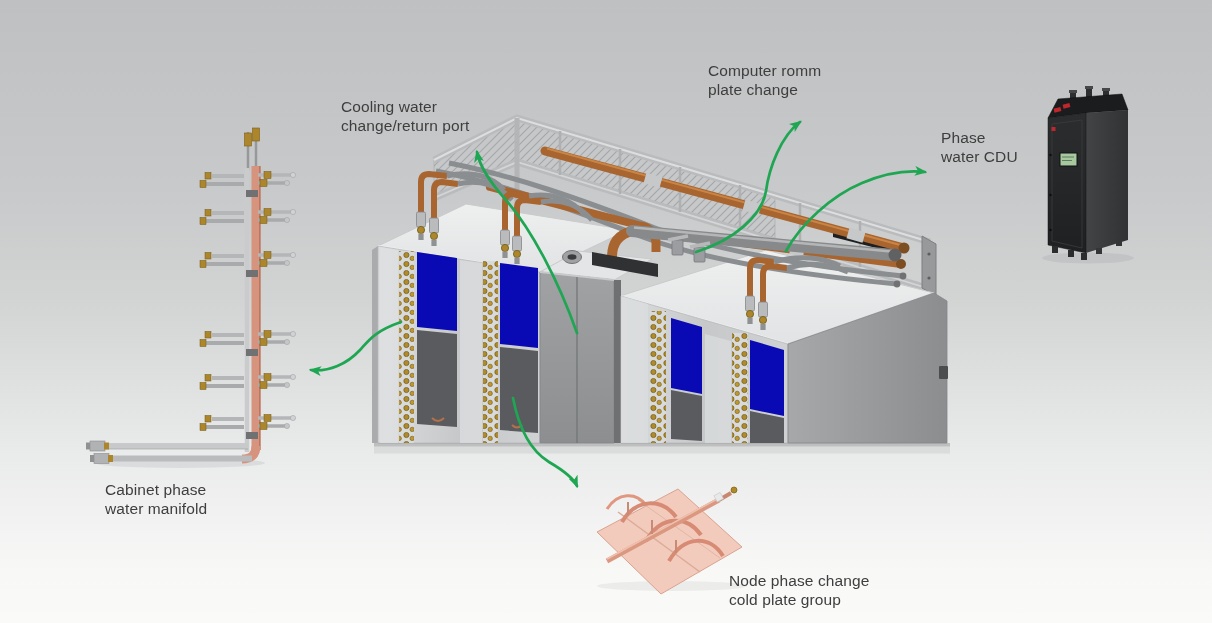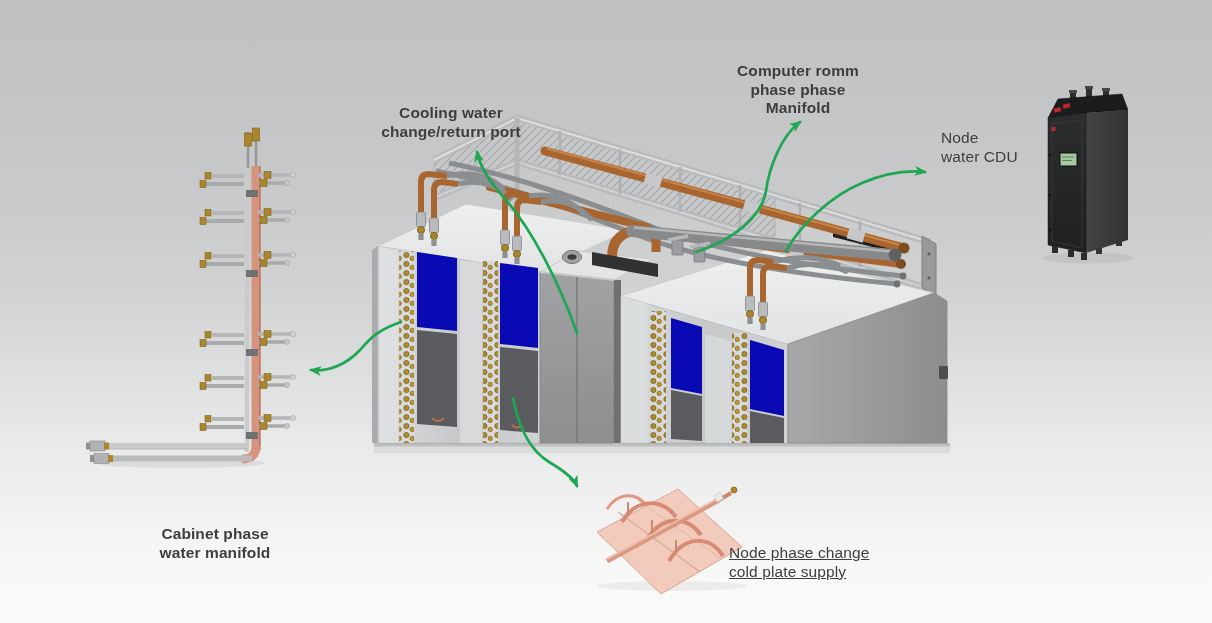--- a/index.html
+++ b/index.html
@@ -4,21 +4,21 @@
 <style>
   html,body{margin:0;padding:0;}
   body{width:1212px;height:623px;overflow:hidden;position:relative;
        font-family:"Liberation Sans",sans-serif;
        background:linear-gradient(180deg,#bfc0c1 0%,#c8c9ca 30%,#d2d3d3 48%,#e9eaea 72%,#f8f8f7 92%,#fafaf9 100%);}
   .stage{position:absolute;inset:0;}
   svg{position:absolute;left:0;top:0;}
   .lbl{position:absolute;font-size:15.5px;line-height:18.5px;color:#3e3e3e;
        font-family:"Liberation Sans",sans-serif;letter-spacing:.1px;}
   .lbl span{display:block;}
-  .ctr{text-align:center;font-weight:bold;}
+  .ctr{}
 </style>
 </head>
 <body>
 
 <div class="stage">
 <svg width="1212" height="623" viewBox="0 0 1212 623">
   <defs>
     <linearGradient id="gFrontL" x1="0" y1="0" x2="1" y2="0">
       <stop offset="0" stop-color="#dadcdd"></stop>
           <stop offset=".5" stop-color="#c6c8c9"></stop>
@@ -286,34 +286,33 @@
 
   <g fill="none" stroke-linecap="round">
     <path d="M401,322 C375,331 369,340 360,350 C347,364 329,372 311,370" stroke="#1ea653" stroke-width="2.7" marker-end="url(#ah)"></path>
     <path d="M577,333 C559,282 532,230 506,200 C489,181 480,167 477,152" stroke="#1ea653" stroke-width="2.7" marker-end="url(#ah)"></path>
     <path d="M696,252 C734,240 762,216 766,191 C769,168 781,136 800,122" stroke="#1ea653" stroke-width="2.7" marker-end="url(#ah)"></path>
     <path d="M786,251 C801,224 831,196 862,183 C888,172 907,170 925,172" stroke="#1ea653" stroke-width="2.7" marker-end="url(#ah)"></path>
     <path d="M513,398 C519,429 531,451 549,462 C566,472 574,479 577,486" stroke="#1ea653" stroke-width="2.7" marker-end="url(#ah)"></path>
   </g>
 </svg>
 
-<div class="lbl ctr" style="left:341px;top:104px;width:220px;">
+<div class="lbl ctr" style="left:341px;top:98px;width:220px;">
   <span>Cooling water</span>
   <span>change/return port</span>
 </div>
 <div class="lbl ctr" style="left:708px;top:62px;width:180px;">
   <span>Computer romm</span>
-  <span>phase phase</span>
-  <span>Manifold</span>
+  <span>plate change</span>
 </div>
 <div class="lbl" style="left:941px;top:129px;width:130px;">
-  <span>Node</span>
+  <span>Phase</span>
   <span>water CDU</span>
 </div>
-<div class="lbl ctr" style="left:105px;top:481px;width:220px;margin-top:44px;">
+<div class="lbl ctr" style="left:105px;top:481px;width:220px;">
   <span>Cabinet phase</span>
   <span>water manifold</span>
 </div>
-<div class="lbl" style="left:729px;top:544px;width:190px;text-decoration:underline;">
+<div class="lbl" style="left:729px;top:572px;width:190px;">
   <span>Node phase change</span>
-  <span>cold plate supply</span>
+  <span>cold plate group</span>
 </div>
 </div>
 
 </body></html>

